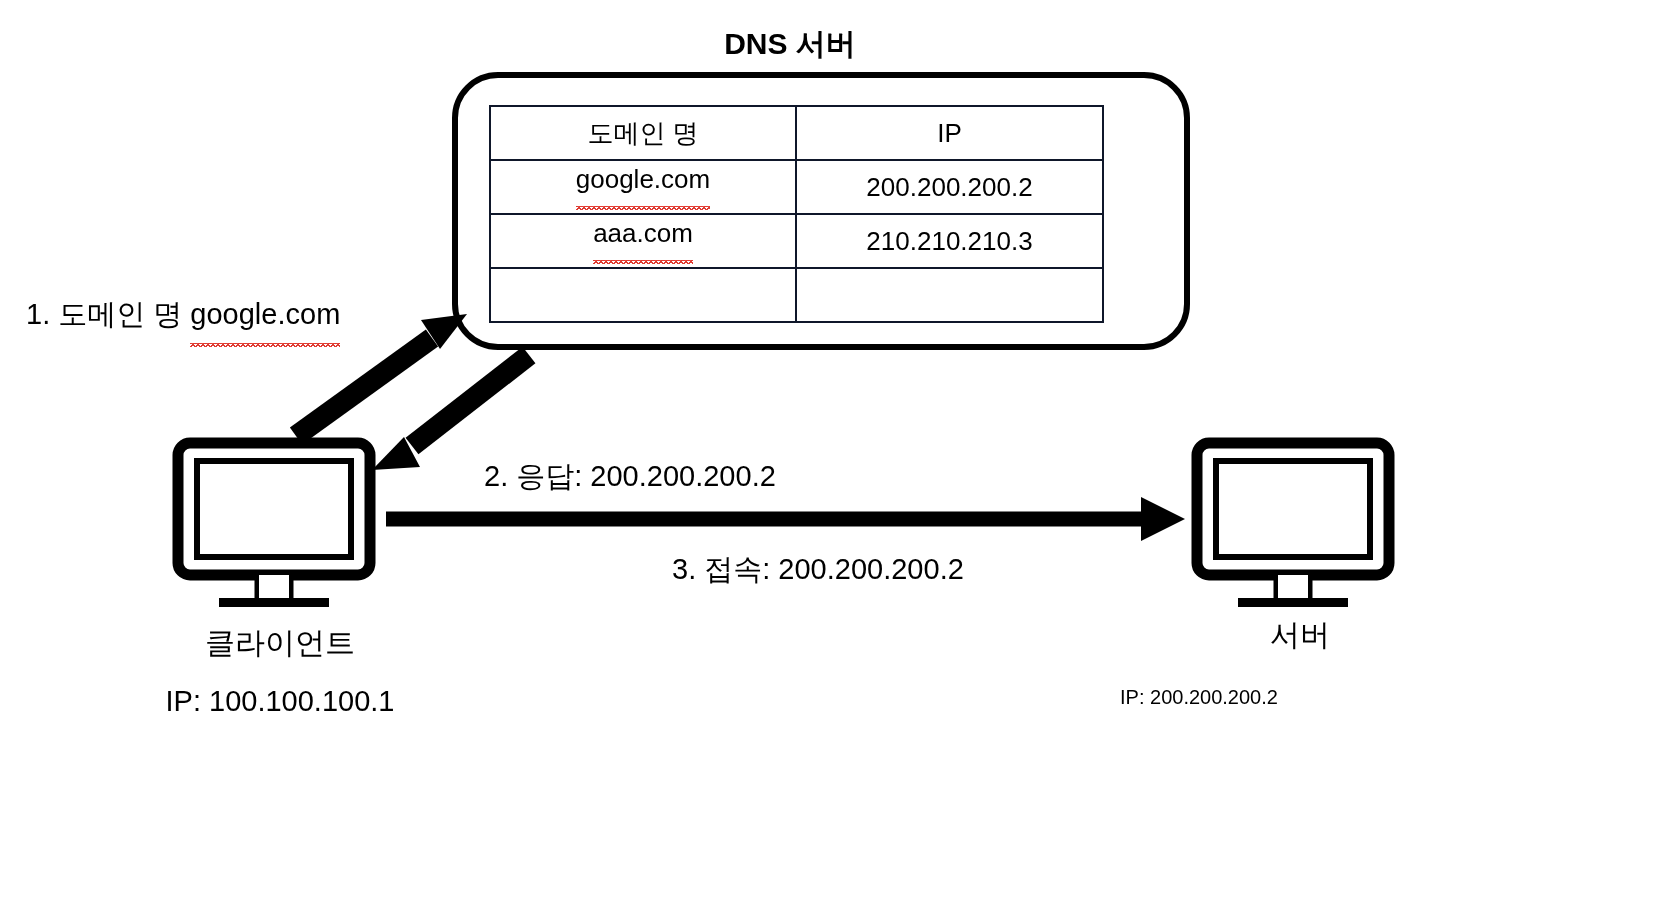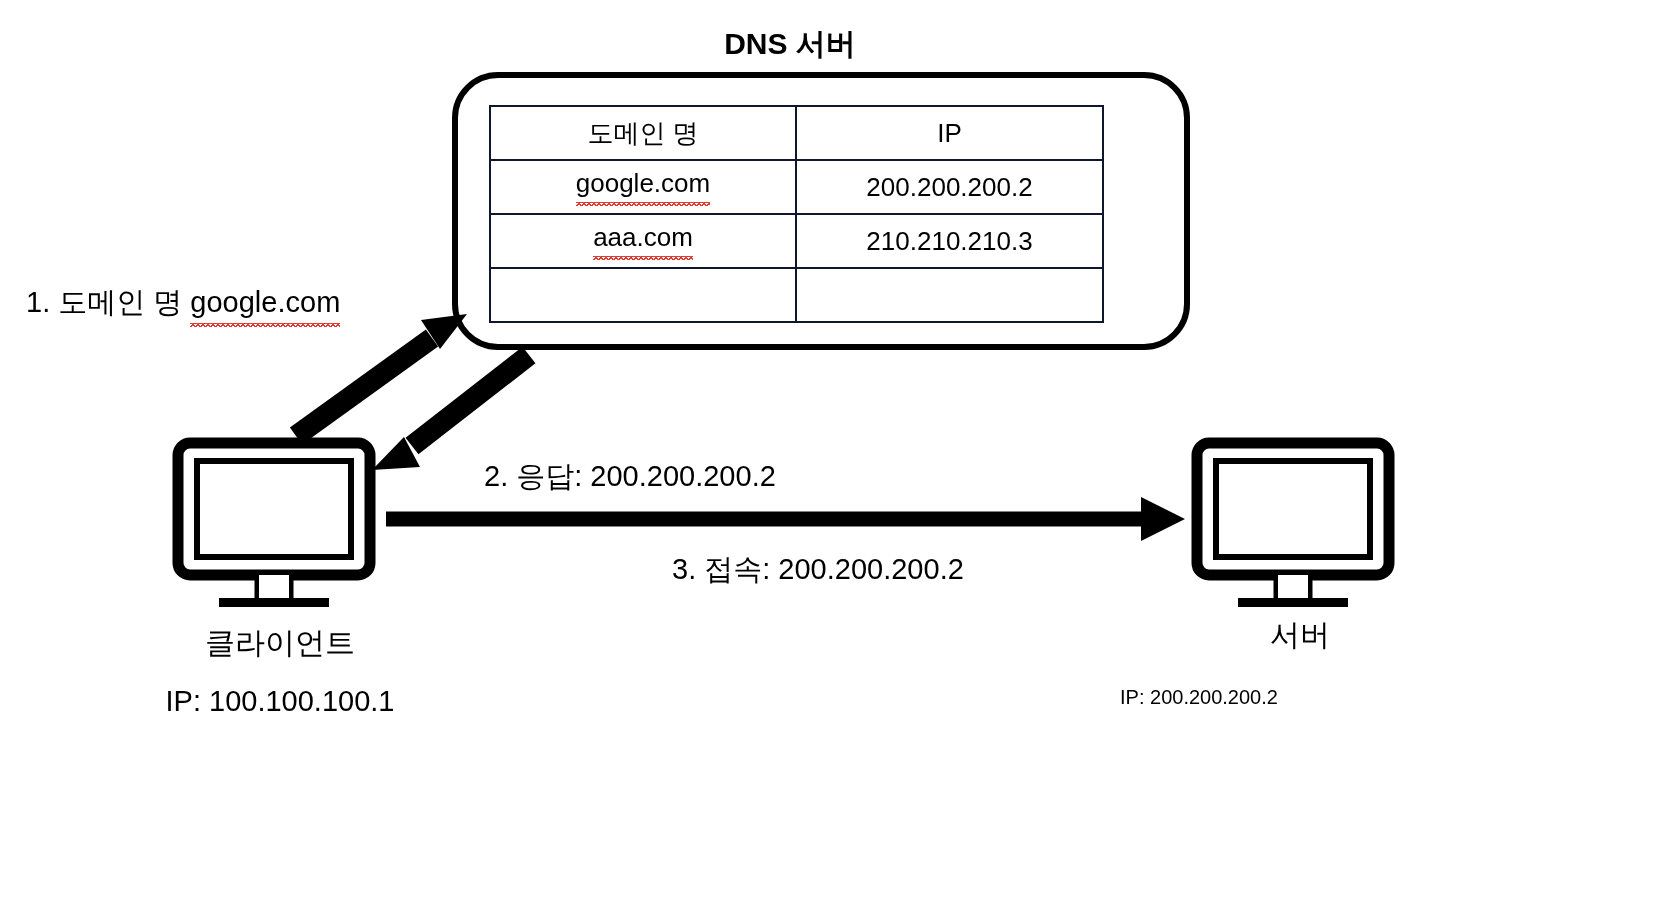--- a/index.html
+++ b/index.html
@@ -46,21 +46,21 @@
     font-size:26px;
     font-weight:normal;
     padding:0;
     line-height:1;
   }
   #dns-table col.c1{width:306px;}
   #dns-table col.c2{width:307px;}
   .spell{
     position:relative;
     display:inline-block;
-    padding-bottom:8px;
+    padding-bottom:16px;
   }
   .spell::after{
     content:"";
     position:absolute;
     left:0;right:0;bottom:-2px;height:4px;
     background-image:
       repeating-linear-gradient(135deg,
         #e03b32 0 1.4px, transparent 1.4px 2.8px);
     background-size:5px 4px;
     background-repeat:repeat-x;
@@ -69,21 +69,21 @@
     content:"";
     position:absolute;
     left:0;right:0;bottom:-1px;height:3px;
     background:
       radial-gradient(circle at 1.5px 0px, #e03b32 1.1px, transparent 1.3px) 0 0/5px 4px repeat-x,
       radial-gradient(circle at 4px 3px, #e03b32 1.1px, transparent 1.3px) 0 0/5px 4px repeat-x;
   }
 
   
   .label{font-size:29px;white-space:nowrap;line-height:1;}
-  #label-1{left:26px;top:288px;}
+  #label-1{left:26px;top:300px;}
   #label-2{left:484px;top:418px;margin-top:44px;}
   #label-3{left:672px;top:555px;}
   #client-name{left:100px;top:620px;width:360px;text-align:center;font-size:30px;margin-top:8px;}
   #server-name{left:1120px;top:620px;width:360px;text-align:center;font-size:30px;}
   #client-ip{left:100px;top:687px;width:360px;text-align:center;font-size:29px;}
   #server-ip{left:1120px;top:687px;width:360px;font-size:20px;}
 
   
   #arrows,#icons{left:0;top:0;width:1658px;height:910px;pointer-events:none;}
 </style>

